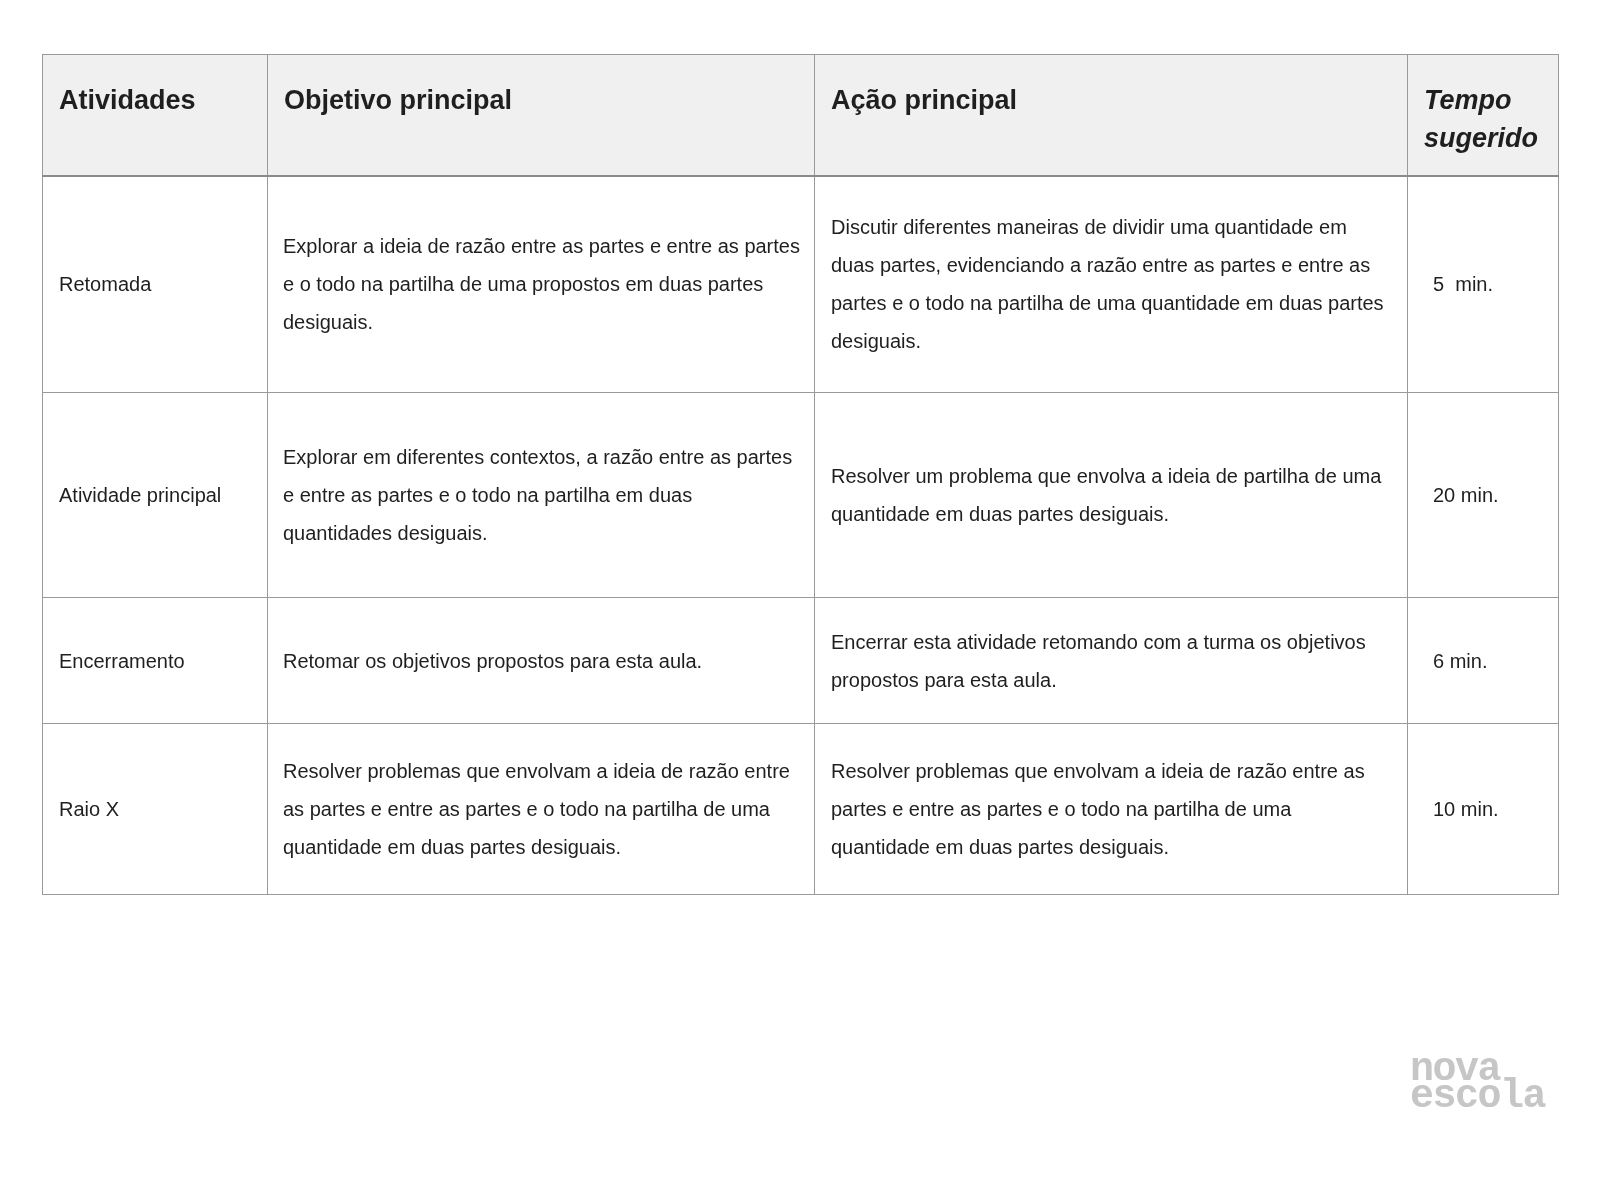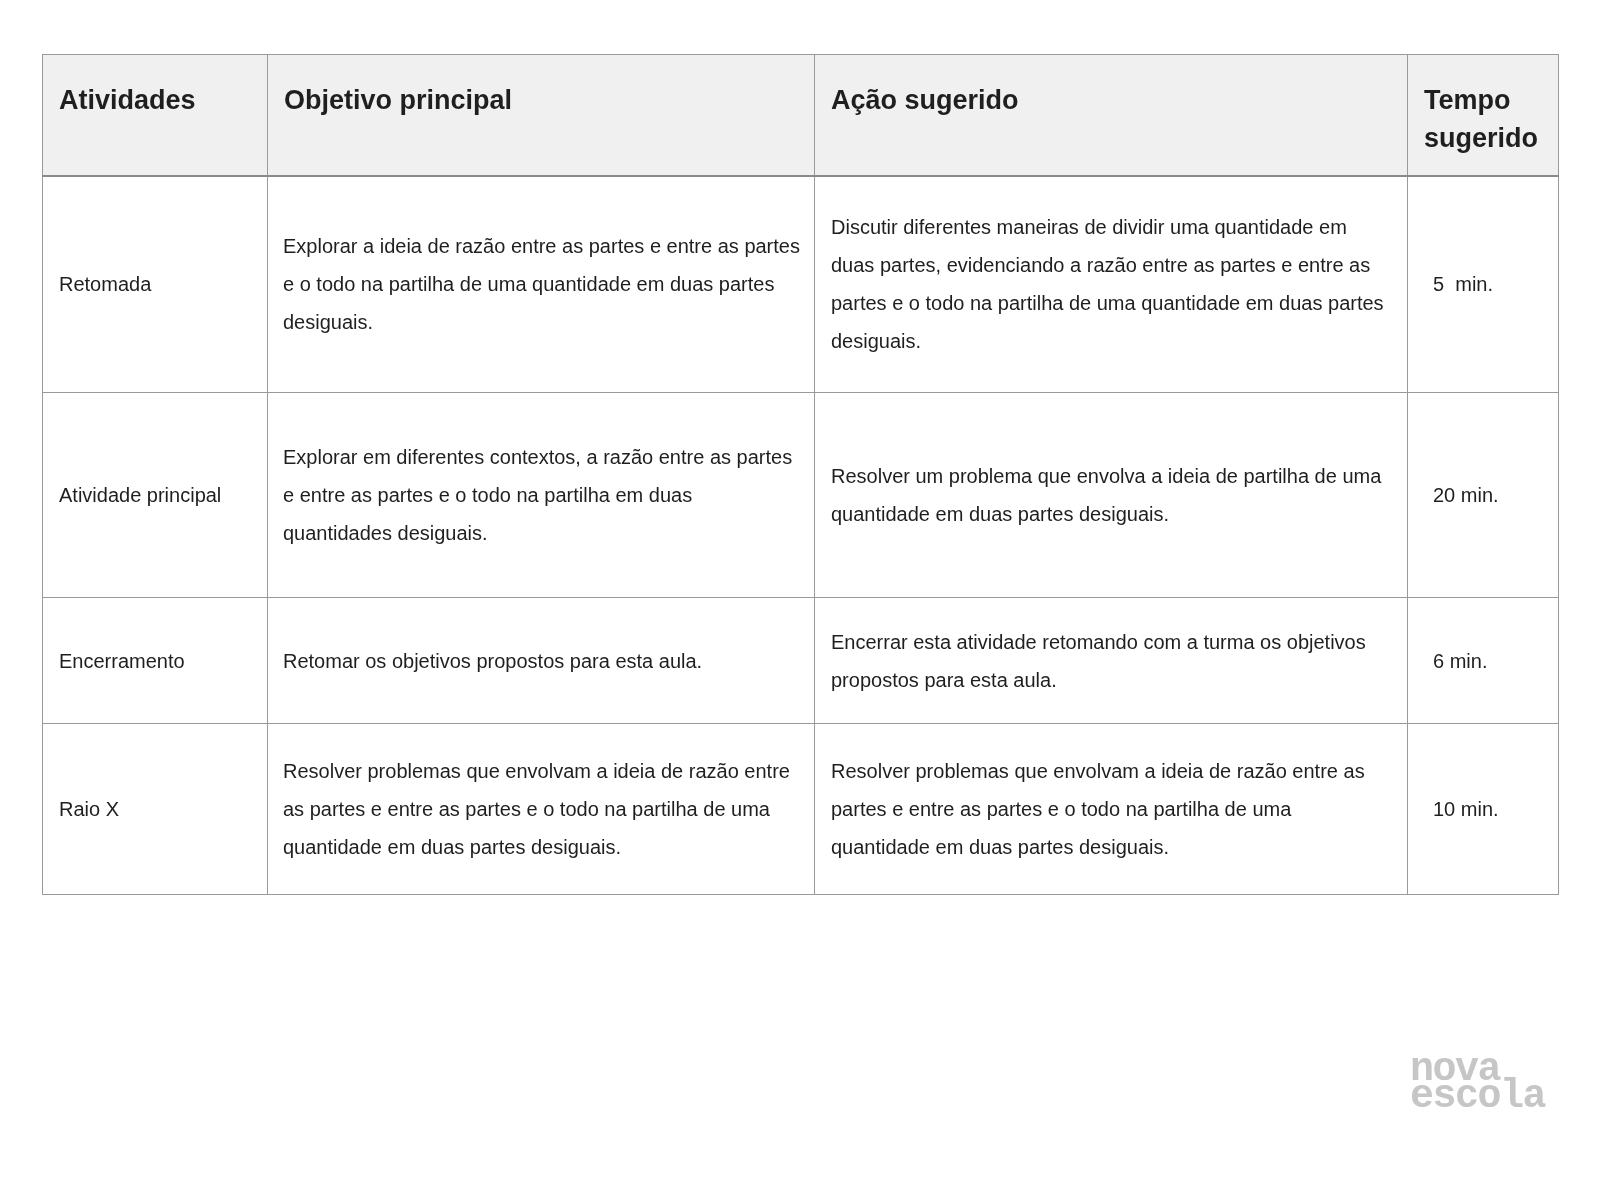--- a/index.html
+++ b/index.html
@@ -38,21 +38,21 @@
   .lesson-table thead tr{height:121px;}
   .lesson-table th{
     background:var(--header-bg);
     font-weight:bold;
     font-size:27px;
     text-align:left;
     vertical-align:top;
     padding:26px 14px 0 16px;
     border-bottom:2px solid var(--border-strong);
   }
-  .lesson-table th.h-tempo{padding-left:16px;padding-right:10px;}
+  .lesson-table th.h-tempo{padding-left:16px;padding-right:10px;font-style:italic;}
 
   .lesson-table td{
     vertical-align:middle;
     background:#ffffff;
   }
   td.cell-act{padding:8px 12px 8px 16px;}
   td.cell-obj{padding:8px 14px 8px 15px;}
   td.cell-aca{padding:8px 14px 8px 16px;}
   td.cell-tmp{padding:8px 6px 8px 25px;white-space:pre-wrap;}
 
@@ -84,28 +84,28 @@
   <colgroup>
     <col class="c1">
       <col class="c2">
       <col class="c3">
       <col class="c4">
   </colgroup>
   <thead>
     <tr>
       <th>Atividades</th>
       <th>Objetivo principal</th>
-      <th>Ação sugerido</th>
+      <th>Ação principal</th>
       <th class="h-tempo">Tempo sugerido</th>
     </tr>
   </thead>
   <tbody>
     <tr class="r1">
       <td class="cell-act">Retomada</td>
-      <td class="cell-obj">Explorar a ideia de razão entre as partes e entre as partes e o todo na partilha de uma quantidade em duas partes desiguais.</td>
+      <td class="cell-obj">Explorar a ideia de razão entre as partes e entre as partes e o todo na partilha de uma propostos em duas partes desiguais.</td>
       <td class="cell-aca">Discutir diferentes maneiras de dividir uma quantidade em duas partes, evidenciando a razão entre as partes e entre as partes e o todo na partilha de uma quantidade em duas partes desiguais.</td>
       <td class="cell-tmp">5  min.</td>
     </tr>
     <tr class="r2">
       <td class="cell-act">Atividade principal</td>
       <td class="cell-obj">Explorar em diferentes contextos, a razão entre as partes e entre as partes e o todo na partilha em duas quantidades desiguais.</td>
       <td class="cell-aca">Resolver um problema que envolva a ideia de partilha de uma quantidade em duas partes desiguais.</td>
       <td class="cell-tmp">20 min.</td>
     </tr>
     <tr class="r4">

